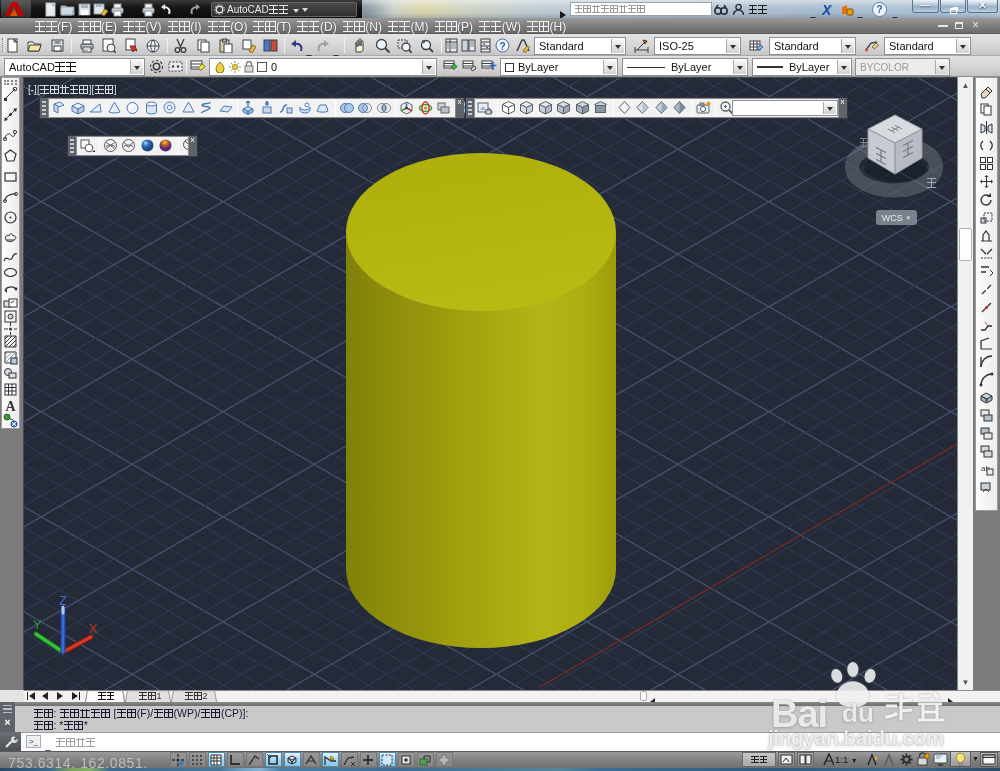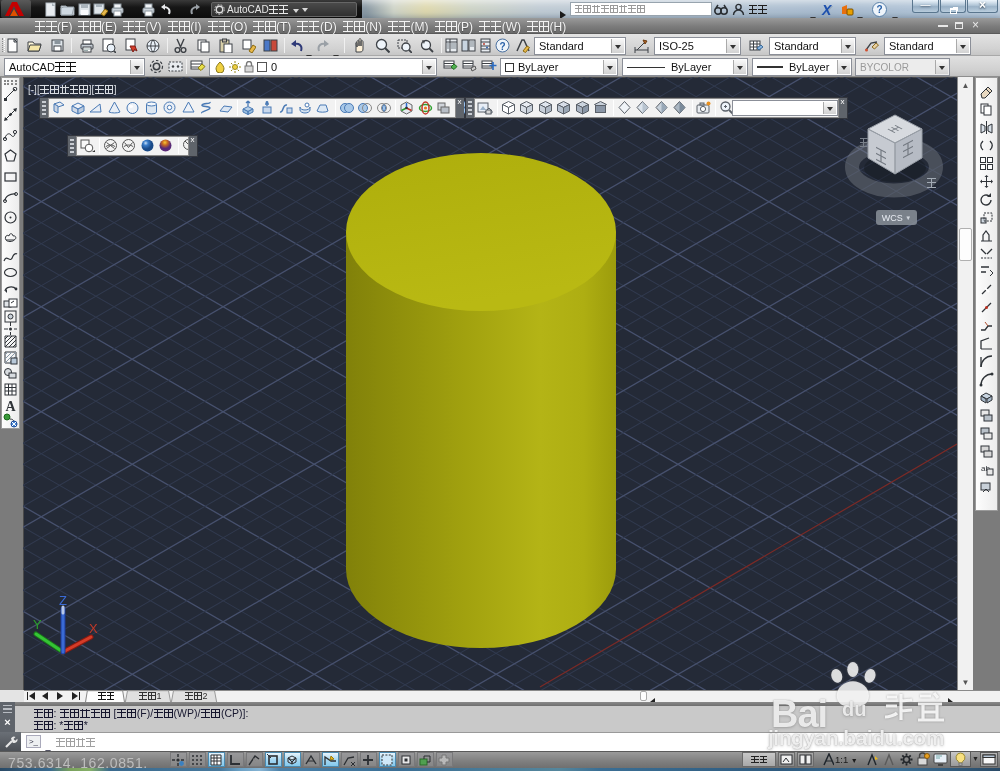--- a/index.html
+++ b/index.html
@@ -1203,21 +1203,21 @@
     <div class="abs" style="left:827px;top:662px;width:52px;height:54px;">
       <svg width="56" height="58" viewBox="0 0 52 54" style="filter:drop-shadow(0 0 1px rgba(120,120,120,.6))">
         <g fill="rgba(252,252,252,.82)">
           <ellipse cx="9" cy="13" rx="5" ry="6.5" transform="rotate(-18 9 13)"></ellipse>
           <ellipse cx="24" cy="7" rx="5.2" ry="7"></ellipse>
           <ellipse cx="40" cy="13" rx="5" ry="6.5" transform="rotate(18 40 13)"></ellipse>
           <path d="M24 18c8 0 15 6 15 13.5S33 42 24 42 9 39 9 31.5 16 18 24 18z"></path>
         </g>
       </svg>
     </div>
-    <div class="abs" style="left:842px;top:698px;width:42px;height:30px;color:rgba(255,255,255,.82);font-size:20px;font-weight:bold;text-shadow:0 0 1px rgba(130,130,130,.9),0 1px 3px rgba(110,110,110,.4);">du</div>
+    <div class="abs" style="left:842px;top:698px;width:42px;height:30px;color:rgba(255,255,255,.82);font-size:26px;font-weight:bold;text-shadow:0 0 1px rgba(130,130,130,.9),0 1px 3px rgba(110,110,110,.4);">du</div>
     <div class="abs" style="left:884px;top:690px;width:62px;height:34px;">
       <svg width="62" height="34" viewBox="0 0 62 34" style="filter:drop-shadow(0 0 1px rgba(120,120,120,.7))">
         <g stroke="rgba(255,255,255,.85)" stroke-width="3.2" fill="none">
           <path d="M3 7h10M2 16h11M1 27c4 0 10-2 12-4M17 4v26M17 11l11-1M17 21l11-1"></path>
           <path d="M36 6h11M34 14h24M39 14v16M39 22h14M53 14v16M34 30h26M50 3l4 5"></path>
         </g>
       </svg>
     </div>
     <div class="abs" style="left:768px;top:726px;width:190px;height:24px;color:rgba(255,255,255,.85);font-size:21px;font-weight:bold;text-shadow:0 0 1px rgba(130,130,130,.9),0 1px 3px rgba(110,110,110,.4);letter-spacing:-0.5px">jingyan.baidu.com</div>
   </div>

